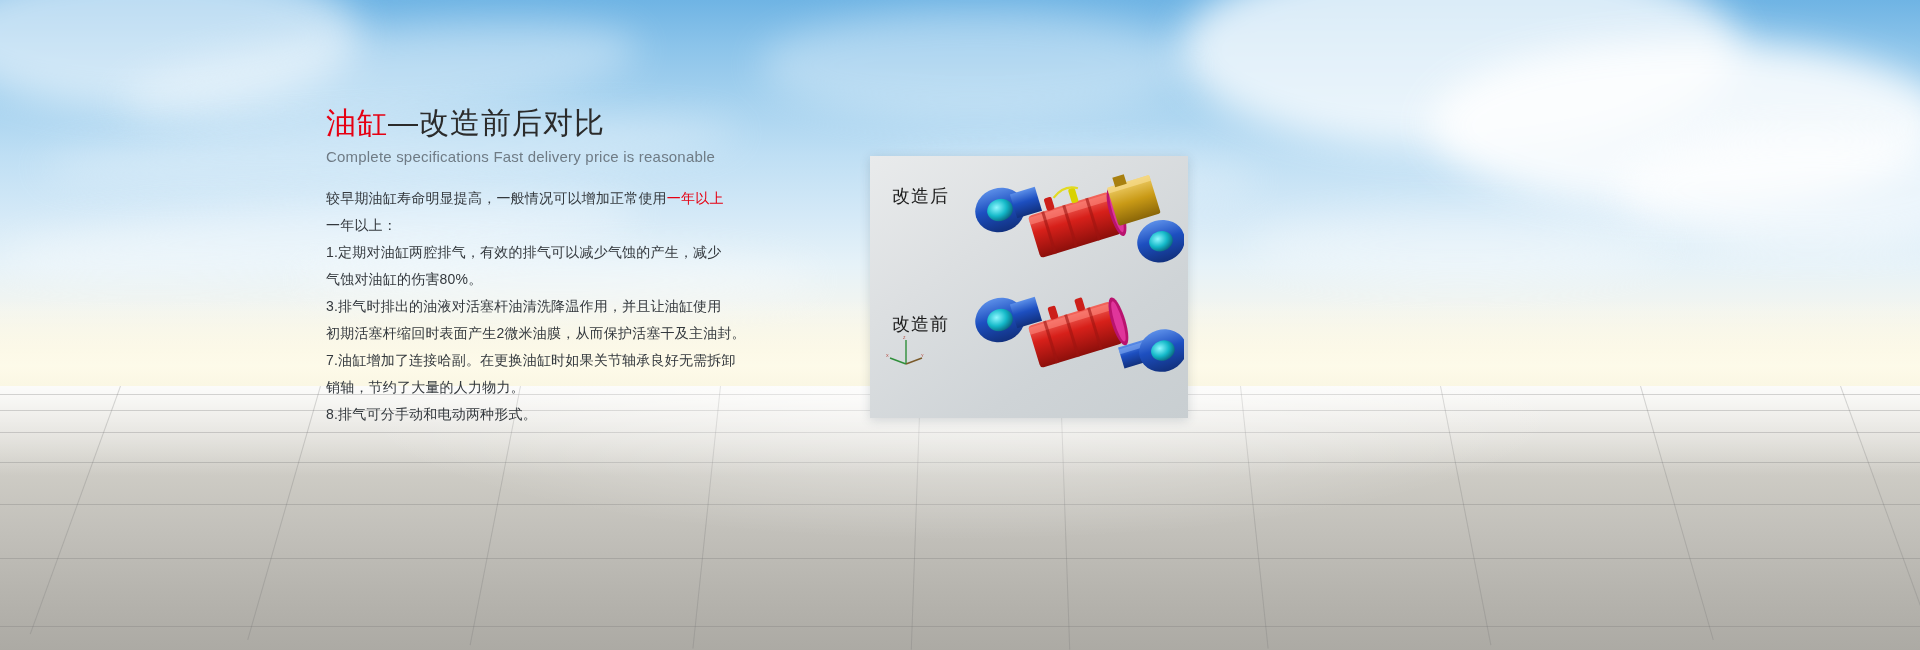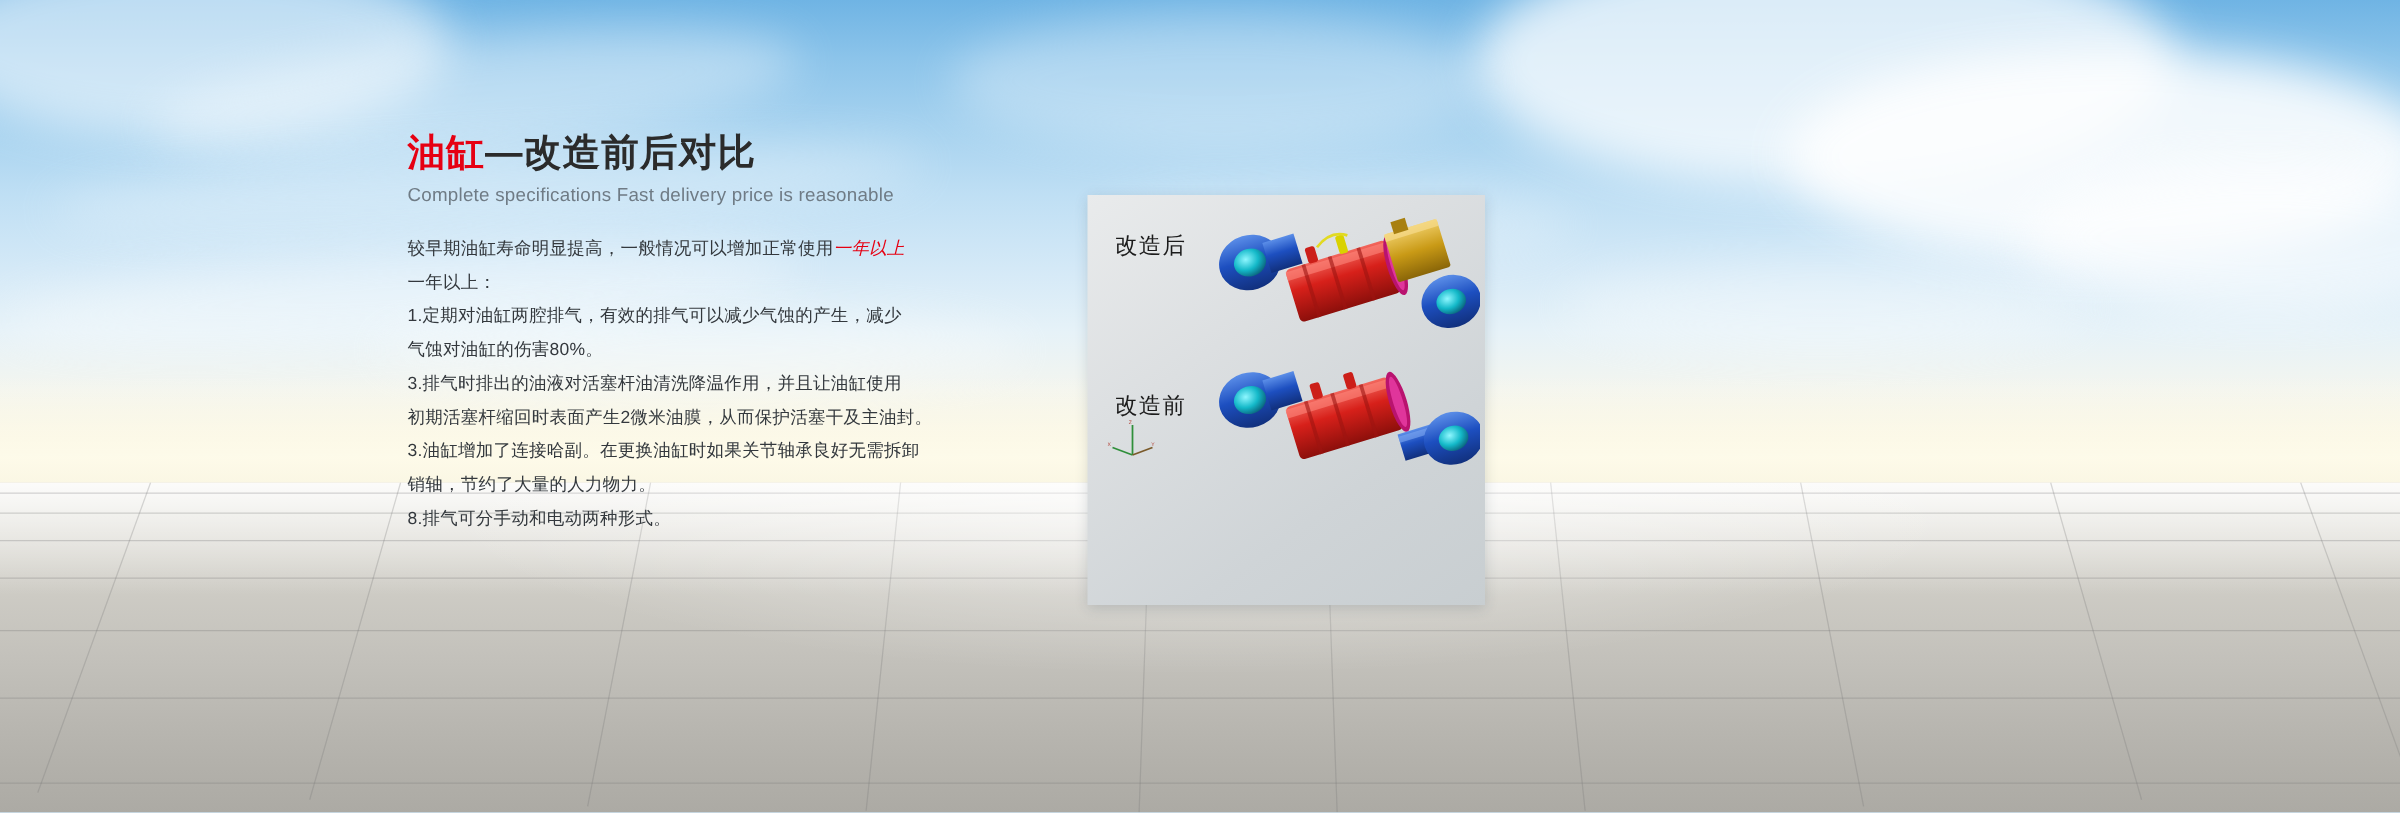--- a/index.html
+++ b/index.html
@@ -67,41 +67,41 @@
   }
   .ground .vignette {
     position:absolute; inset:0;
     background:radial-gradient(ellipse 900px 220px at 50% 0%, rgba(255,255,255,.55), rgba(255,255,255,0) 70%);
   }
 
   
   .text-col { position:absolute; left:326px; top:104px; width:400px; }
 
   .title {
-    font-size:30px; font-weight:bold; letter-spacing:1px;
+    font-size:30px; font-weight:normal; letter-spacing:1px;
     line-height:38px; white-space:nowrap;
   }
   .title .red  { color:#e60012; }
   .title .dark { color:#2b2b2b; }
 
   .subtitle {
     margin-top:6px; font-size:15px; color:#6f7b85;
     letter-spacing:.2px; white-space:nowrap;
   }
 
   .body { margin-top:20px; }
   .body p {
     font-size:14px; color:#33383d; line-height:27px;
     letter-spacing:.2px; white-space:nowrap;
   }
-  .body p .hl { color:#e60012;font-style:italic; }
+  .body p .hl { color:#e60012; }
 
   
   .panel {
-    position:absolute; left:870px; top:156px; width:318px; height:328px;
+    position:absolute; left:870px; top:156px; width:318px; height:262px;
     background:linear-gradient(145deg,#e9ebec 0%,#dcdfe1 35%,#cfd4d7 70%,#c8ced1 100%);
     box-shadow:0 2px 10px rgba(40,60,80,.18);
   }
   .panel .plabel {
     position:absolute; font-family:"Liberation Serif","DejaVu Serif",serif;
     font-size:18px; color:#1b1b1b; letter-spacing:1px;
   }
   .panel .plabel.after  { left:22px; top:28px; }
   .panel .plabel.before { left:22px; top:156px; }
 
@@ -161,21 +161,21 @@
 
     <div class="subtitle">Complete specifications Fast delivery price is reasonable</div>
 
     <div class="body">
       <p><span>较早期油缸寿命明显提高，一般情况可以增加正常使用</span><span class="hl">一年以上</span></p>
       <p><span>一年以上：</span></p>
       <p><span>1.定期对油缸两腔排气，有效的排气可以减少气蚀的产生，减少</span></p>
       <p><span>气蚀对油缸的伤害80%。</span></p>
       <p><span>3.排气时排出的油液对活塞杆油清洗降温作用，并且让油缸使用</span></p>
       <p><span>初期活塞杆缩回时表面产生2微米油膜，从而保护活塞干及主油封。</span></p>
-      <p><span>3.油缸增加了连接哈副。在更换油缸时如果关节轴承良好无需拆卸</span></p>
+      <p><span>7.油缸增加了连接哈副。在更换油缸时如果关节轴承良好无需拆卸</span></p>
       <p><span>销轴，节约了大量的人力物力。</span></p>
       <p><span>8.排气可分手动和电动两种形式。</span></p>
     </div>
   </div>
 
   <div class="panel">
 
     <div class="plabel after">改造后</div>
     <div class="plabel before">改造前</div>
 

